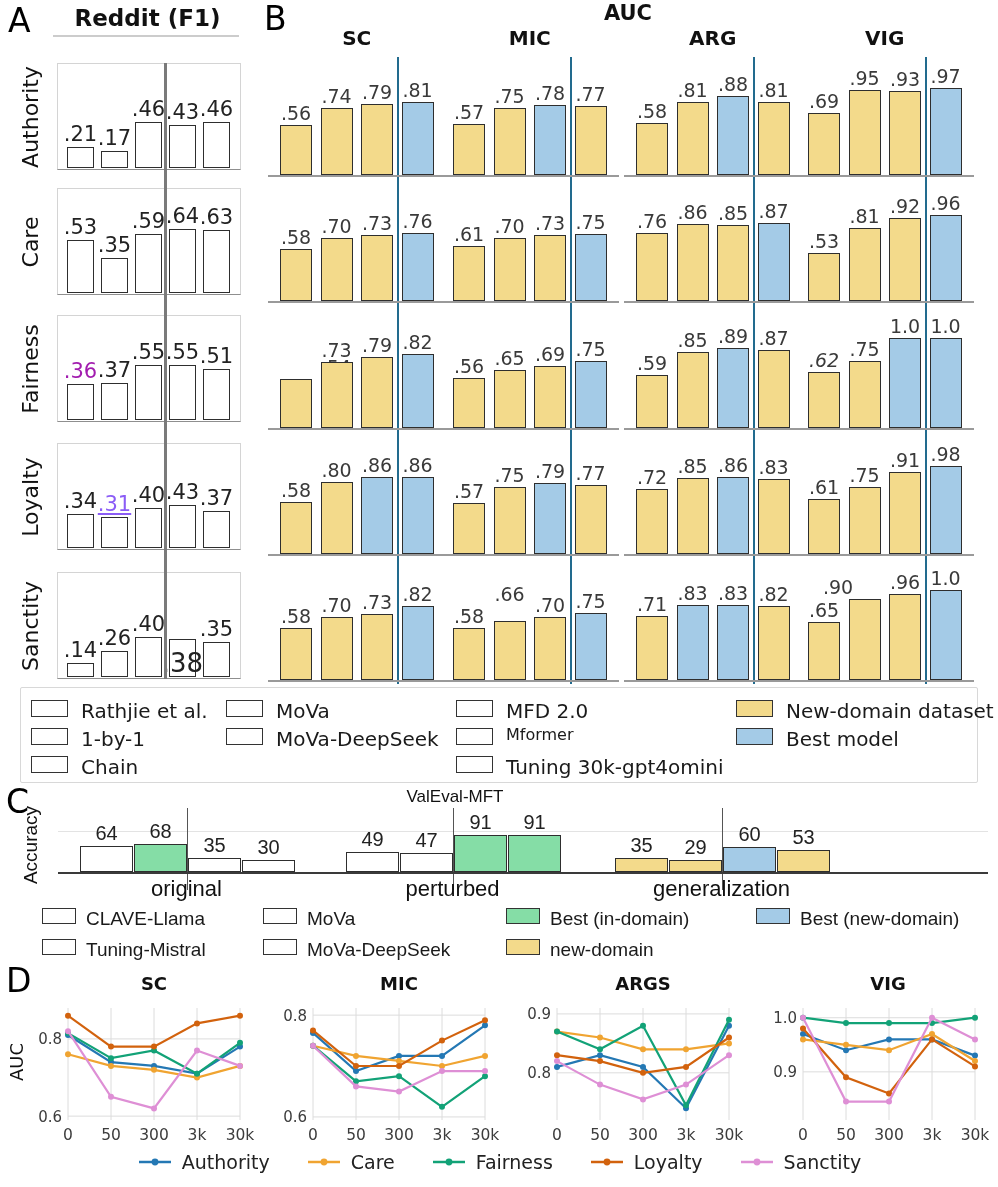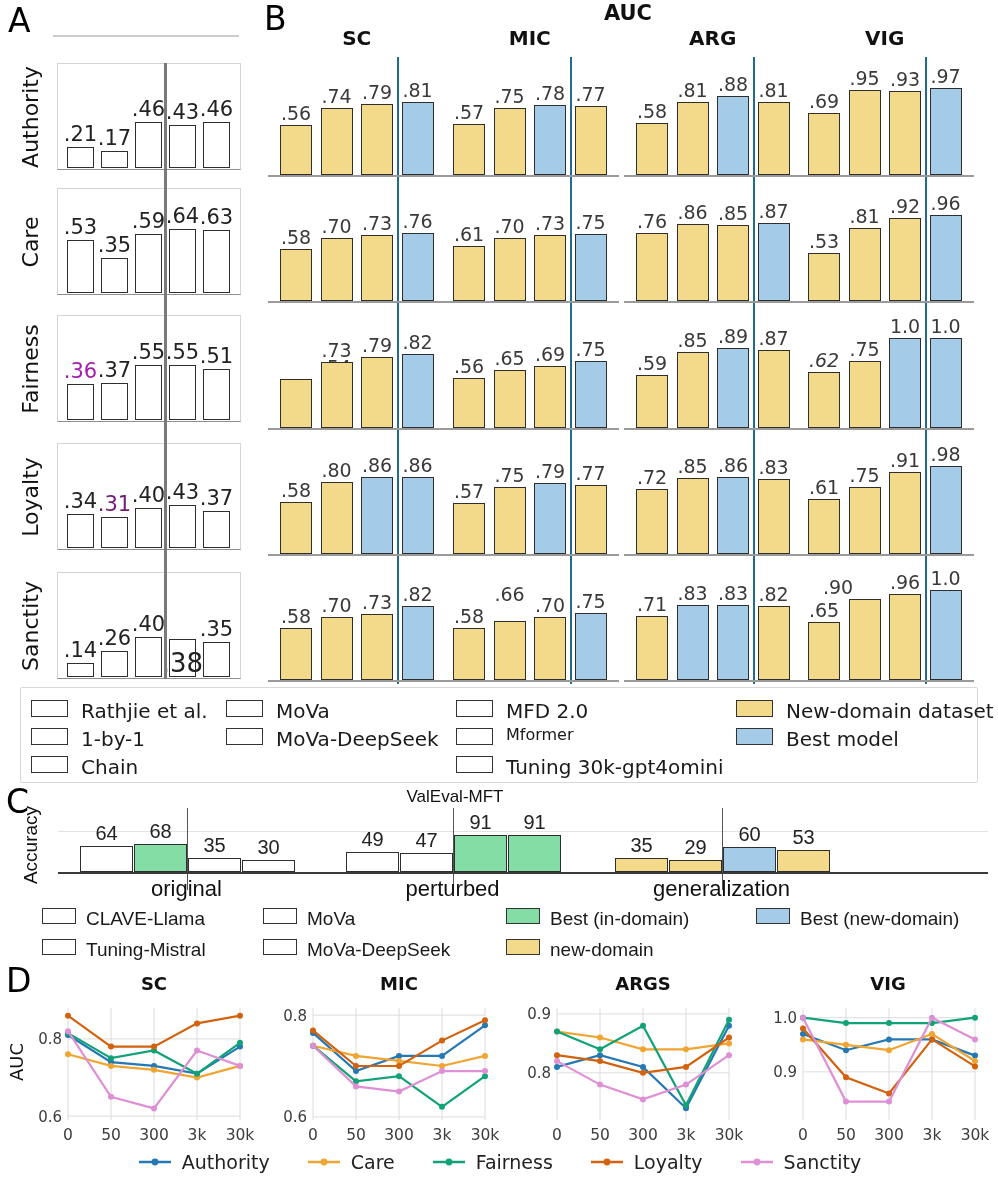--- a/index.html
+++ b/index.html
@@ -26,20 +26,21 @@
   .pat-grid   { background-image:repeating-linear-gradient(90deg, rgba(40,40,40,.8) 0, rgba(40,40,40,.8) 1px, transparent 1px, transparent 10px),
                                  repeating-linear-gradient(180deg, rgba(40,40,40,.8) 0, rgba(40,40,40,.8) 1px, transparent 1px, transparent 10px); }
   .pat-dots   { background-image:radial-gradient(circle, rgba(50,50,50,.85) 1px, transparent 1.35px); background-size:6px 6px; }
   .pat-plain  { }
 </style>
 </head>
 <body>
 
 <div id="fig">
   <div class="plabel" style="left:8px; top:4px;">A</div>
+  <div style="position:absolute; left:55px; top:5px; width:185px; text-align:center; font-weight:bold; font-size:23px;">Reddit (F1)</div>
   <div style="position:absolute; left:53px; top:35px; width:186px; height:1.5px; background:#cccccc;"></div>
 
   <div class="plabel" style="left:264px; top:2px;">B</div>
   <div style="position:absolute; left:568px; top:1px; width:120px; text-align:center; font-weight:bold; font-size:21px;">AUC</div>
 
   <div class="plabel" style="left:6px; top:785px;">C</div>
   <div class="cfont" style="position:absolute; left:355px; top:787px; width:200px; text-align:center; font-weight:normal; font-size:17px;">ValEval-MFT</div>
   <div class="cfont" style="position:absolute; left:-14px; top:834px; width:90px; height:22px; text-align:center; font-size:19px; transform:rotate(-90deg);">Accuracy</div>
 
   <div class="plabel" style="left:6px; top:964px;">D</div>
@@ -80,21 +81,21 @@
       <div class="blabel" style="left: 126.5px; top: 341.2px; width: 44px; font-size: 21px; color: rgb(34, 34, 34);">.55</div>
       <div class="bar pat-cross" style="left: 169px; top: 365.2px; width: 27px; height: 55px; background: rgb(255, 255, 255);"></div>
       <div class="blabel" style="left: 160.5px; top: 341.2px; width: 44px; font-size: 21px; color: rgb(34, 34, 34);">.55</div>
       <div class="bar pat-grid" style="left: 203px; top: 369.2px; width: 27px; height: 51px; background: rgb(255, 255, 255);"></div>
       <div class="blabel" style="left: 194.5px; top: 345.2px; width: 44px; font-size: 21px; color: rgb(34, 34, 34);">.51</div>
       <div class="a-box" style="left: 57px; top: 443px; width: 184px; height: 107px;"></div>
       <div class="a-rowlabel" style="left: -23.5px; top: 484.5px; width: 107px; height: 24px; line-height: 24px;">Loyalty</div>
       <div class="bar pat-plain" style="left: 67px; top: 514.2px; width: 27px; height: 34px; background: rgb(255, 255, 255);"></div>
       <div class="blabel" style="left: 58.5px; top: 490.2px; width: 44px; font-size: 21px; color: rgb(34, 34, 34);">.34</div>
       <div class="bar pat-diag-f" style="left: 101px; top: 517.2px; width: 27px; height: 31px; background: rgb(255, 255, 255);"></div>
-      <div class="blabel" style="left: 92.5px; top: 493.2px; width: 44px; font-size: 21px; color: #701a75;">.31</div>
+      <div class="blabel" style="left: 92.5px; top: 493.2px; width: 44px; font-size: 21px; color: #8b5cf6; text-decoration: underline;">.31</div>
       <div class="bar pat-diag-b" style="left: 135px; top: 508.2px; width: 27px; height: 40px; background: rgb(255, 255, 255);"></div>
       <div class="blabel" style="left: 126.5px; top: 484.2px; width: 44px; font-size: 21px; color: rgb(34, 34, 34);">.40</div>
       <div class="bar pat-cross" style="left: 169px; top: 505.2px; width: 27px; height: 43px; background: rgb(255, 255, 255);"></div>
       <div class="blabel" style="left: 160.5px; top: 481.2px; width: 44px; font-size: 21px; color: rgb(34, 34, 34);">.43</div>
       <div class="bar pat-grid" style="left: 203px; top: 511.2px; width: 27px; height: 37px; background: rgb(255, 255, 255);"></div>
       <div class="blabel" style="left: 194.5px; top: 487.2px; width: 44px; font-size: 21px; color: rgb(34, 34, 34);">.37</div>
       <div class="a-box" style="left: 57px; top: 572px; width: 184px; height: 107px;"></div>
       <div class="a-rowlabel" style="left: -23.5px; top: 613.5px; width: 107px; height: 24px; line-height: 24px;">Sanctity</div>
       <div class="bar pat-plain" style="left: 67px; top: 663.2px; width: 27px; height: 14px; background: rgb(255, 255, 255);"></div>
       <div class="blabel" style="left: 58.5px; top: 639.2px; width: 44px; font-size: 21px; color: rgb(34, 34, 34);">.14</div>

